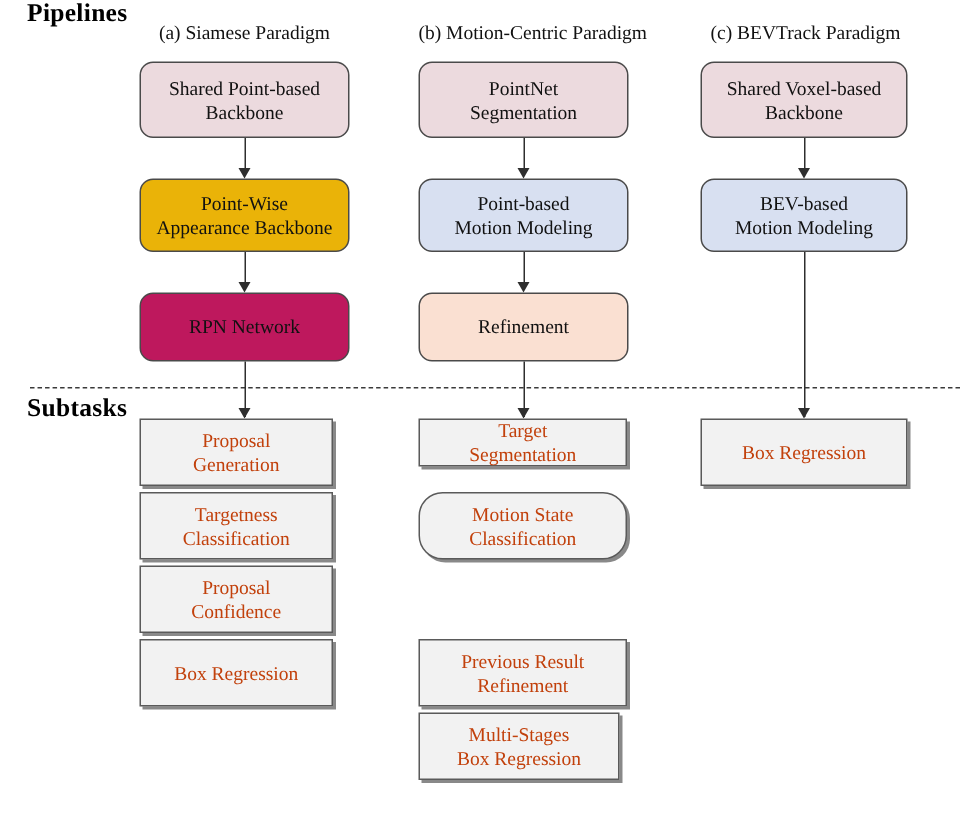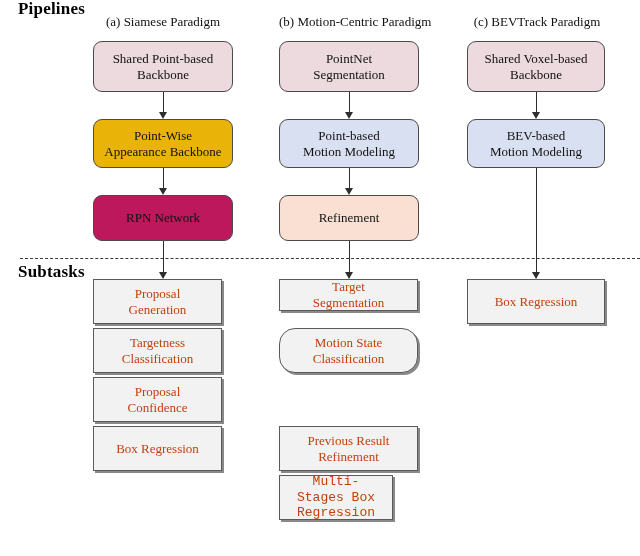--- a/index.html
+++ b/index.html
@@ -212,21 +212,21 @@
       <span class="lbl">Motion State</span>
       <span class="lbl">Classification</span>
     </span>
   </div>
   <div class="sbox" style="left:279px; top:426px; width:139px; height:45px;">
     <span>
       <span class="lbl">Previous Result</span>
       <span class="lbl">Refinement</span>
     </span>
   </div>
-  <div class="sbox" style="left:279px; top:475px; width:114px; height:45px;font-family:Liberation Mono, monospace;">
+  <div class="sbox" style="left:279px; top:475px; width:134px; height:45px;">
     <span>
       <span class="lbl">Multi-Stages Box</span>
       <span class="lbl">Regression</span>
     </span>
   </div>
 
   <div class="pbox" style="left:467px; top:41px; width:138px; height:51px; background:#ecdade;">
     <span>
       <span class="lbl">Shared Voxel-based</span>
       <span class="lbl">Backbone</span>

